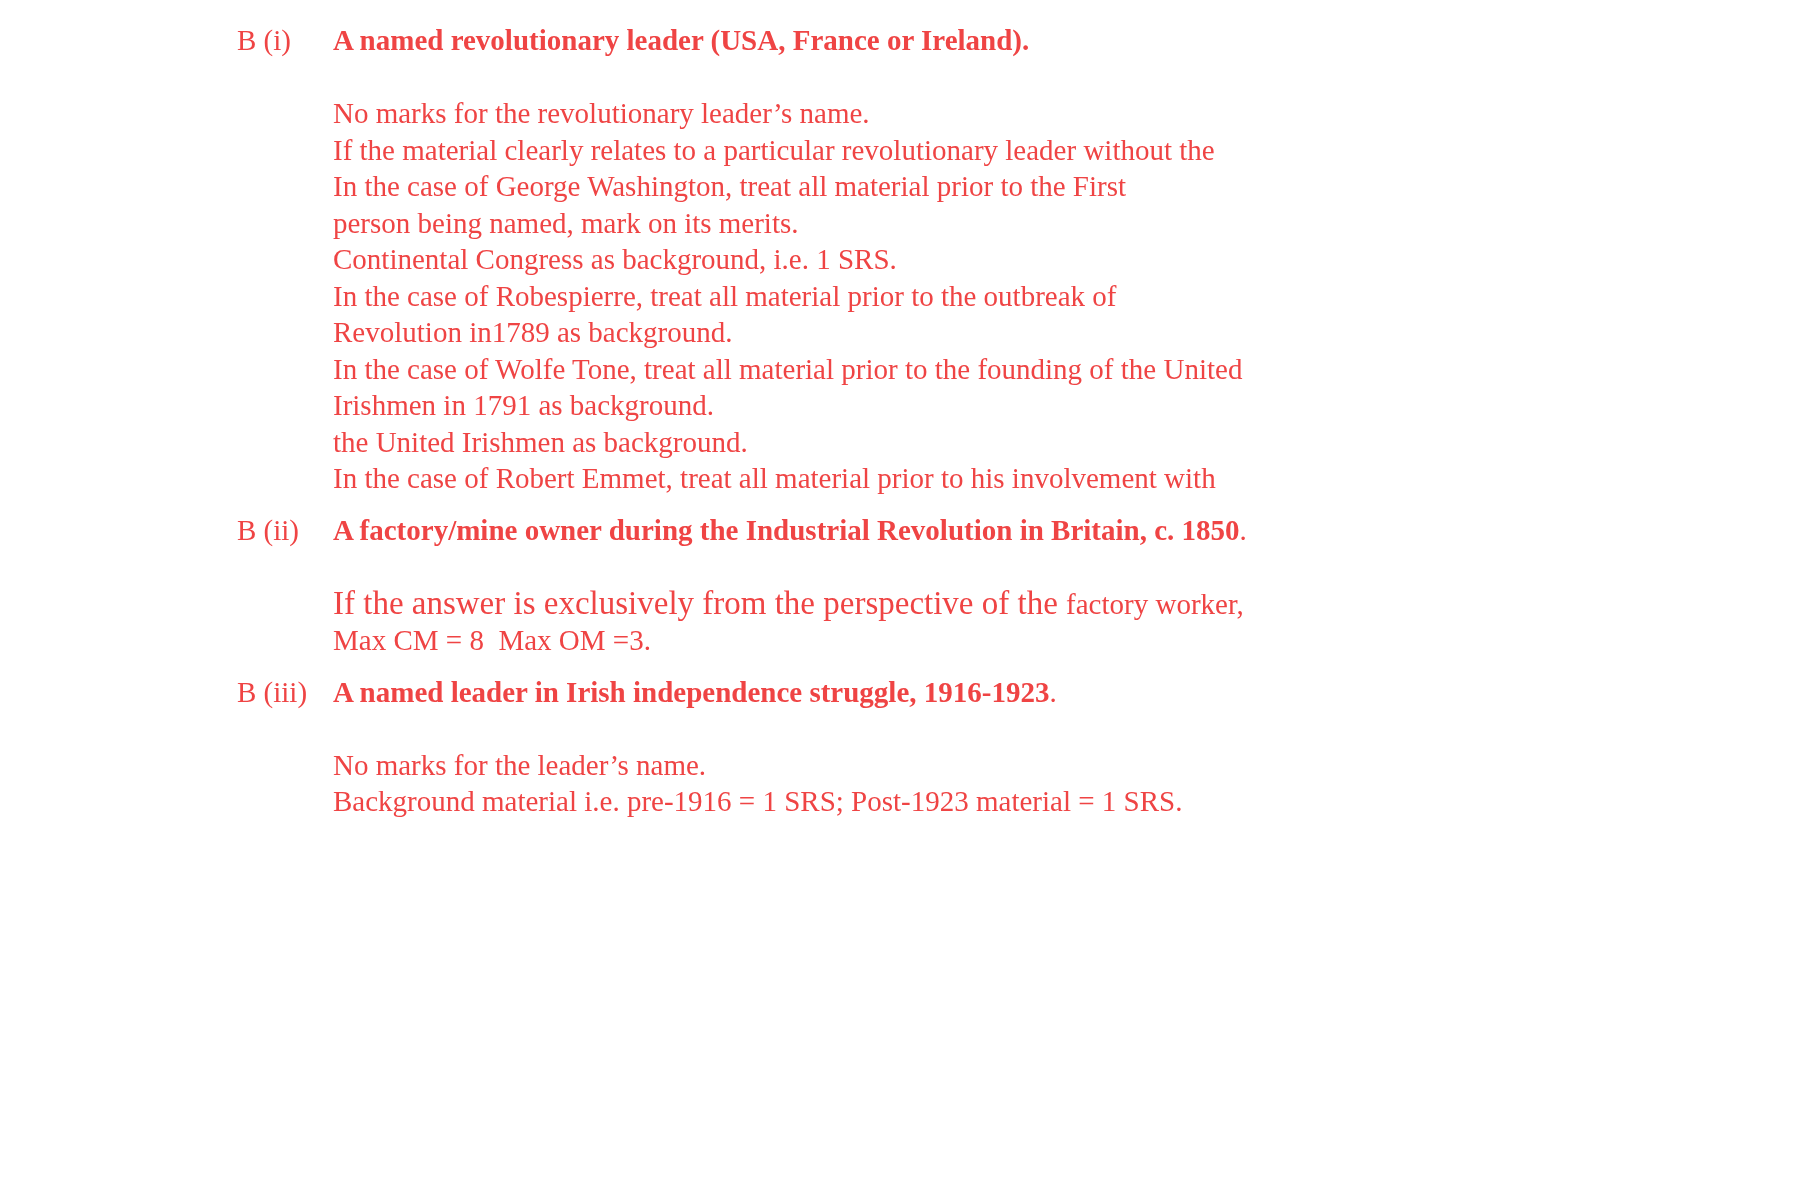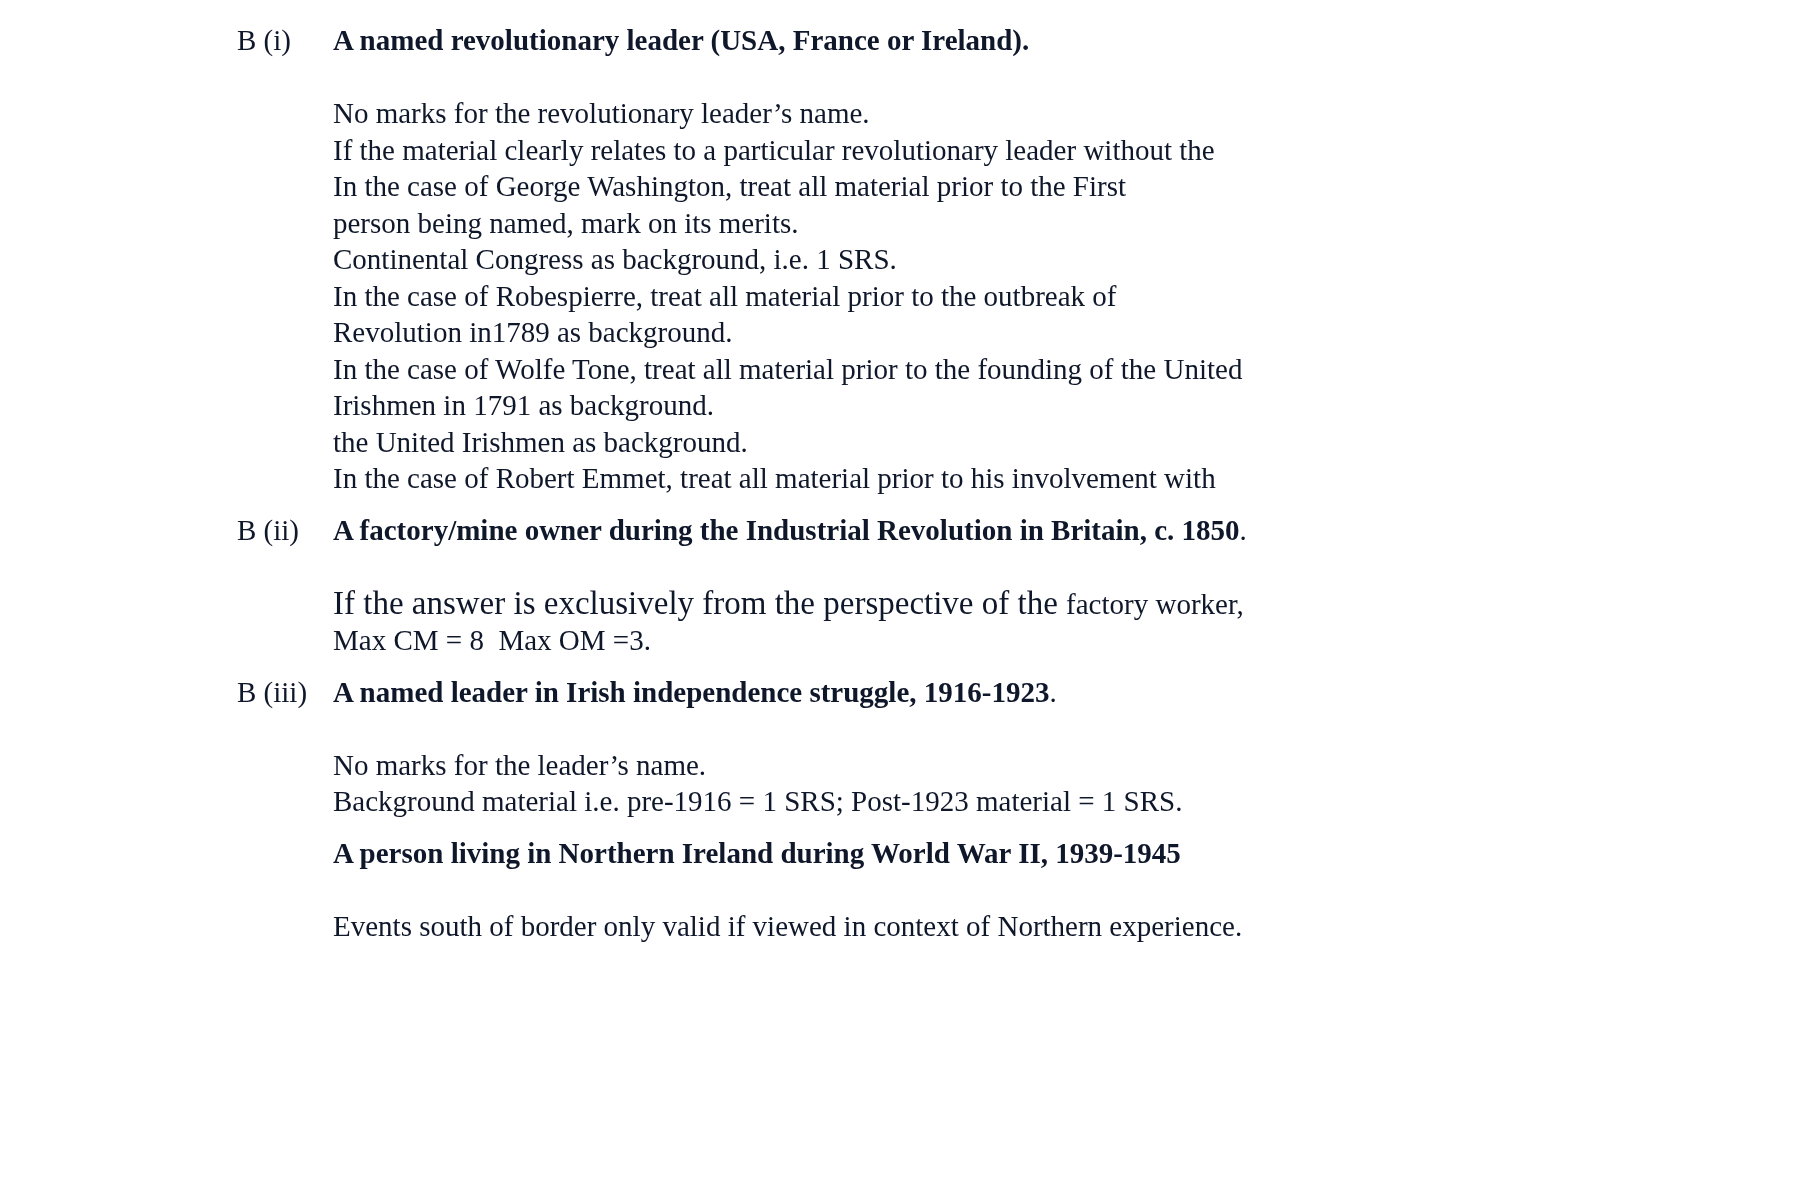--- a/index.html
+++ b/index.html
@@ -5,21 +5,21 @@
   html, body {
     margin: 0;
     padding: 0;
     background: #ffffff;
   }
   .page {
     position: relative;
     width: 1818px;
     height: 1189px;
     background: #ffffff;
-    color: #0f172a;
+    color: #ef4444;
     font-family: "Liberation Serif", "DejaVu Serif", serif;
     font-size: 29px;
     line-height: 36.5px;
     box-sizing: border-box;
     overflow: hidden;
   }
   .doc {
     position: absolute;
     top: 22px;
     left: 237px;
@@ -93,23 +93,14 @@
       <div class="section">
         <div class="label">B (iii)</div>
         <div class="content">
           <div class="heading"><span>A named leader in Irish independence struggle, 1916-1923</span><span class="plain">.</span></div>
           <div class="body">
             <div class="line">No marks for the leader’s name.</div>
             <div class="line">Background material i.e. pre-1916 = 1 SRS; Post-1923 material = 1 SRS.</div>
           </div>
         </div>
       </div>
-      <div class="section">
-        <div class="label"></div>
-        <div class="content">
-          <div class="heading"><span>A person living in Northern Ireland during World War II, 1939-1945</span></div>
-          <div class="body">
-            <div class="line">Events south of border only valid if viewed in context of Northern experience.</div>
-          </div>
-        </div>
-      </div>
     </div>
 </div>
 
 </body></html>

